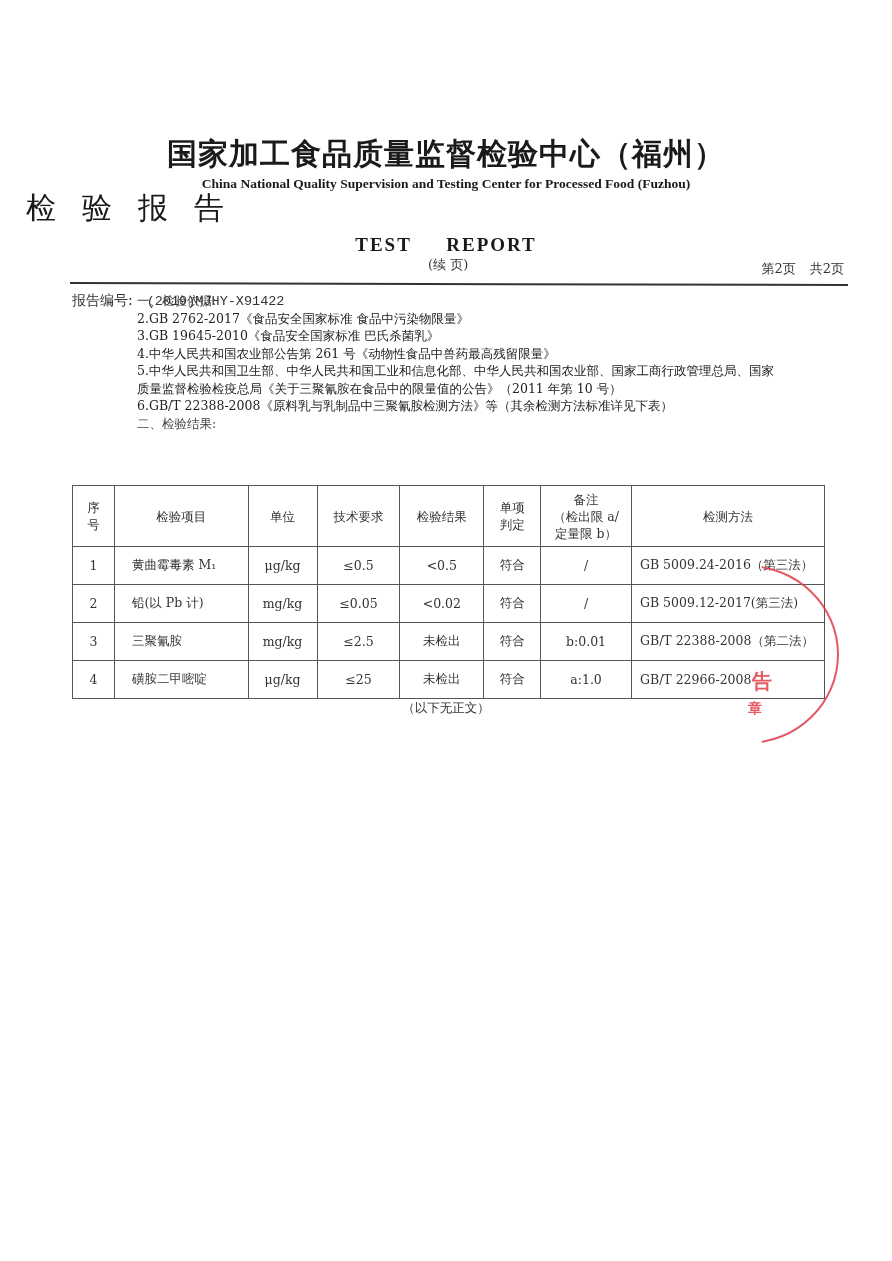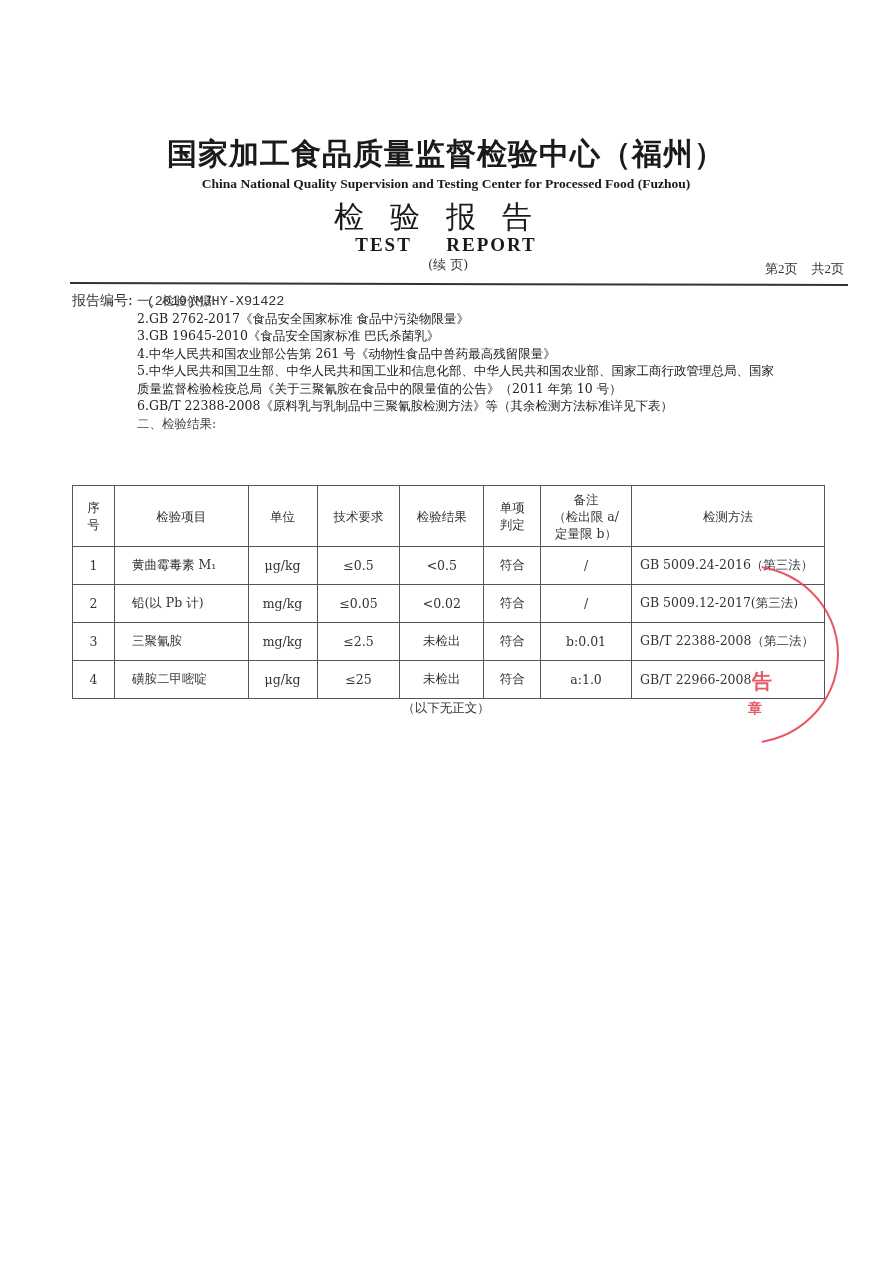--- a/index.html
+++ b/index.html
@@ -13,34 +13,34 @@
       left: 0; width: 892px; top: 134px; text-align: center;
       font-size: 30px; font-weight: bold; letter-spacing: 1px; color: #1a1a1a;
       font-family: "DejaVu Serif", serif;
     }
     .title-en {
       left: 0; width: 892px; top: 176px; text-align: center;
       font-size: 13.5px; font-weight: bold; color: #1a1a1a;
       font-family: Liberation Serif, serif;
     }
     .report-cn {
-      left: 0; width: 892px; top: 197px; text-align: center;
-      font-size: 30px; letter-spacing: 26px; color: #1a1a1a; box-sizing: border-box;
+      left: 0; width: 892px; top: 188px; 
+      font-size: 30px; letter-spacing: 26px; color: #1a1a1a; padding-left: 26px; box-sizing: border-box;
       font-family: "DejaVu Serif", serif;
     }
     .report-en {
       left: 0; width: 892px; top: 234px; text-align: center;
       font-size: 19px; font-weight: bold; letter-spacing: 2px; color: #1a1a1a;
       font-family: "Liberation Serif", serif;
       word-spacing: 28px;
     }
     .report-no { left: 72px; top: 252px; font-size: 14px; color: #333; margin-top: 40px; }
     .report-no .val { margin-left: 14px; font-family: "Liberation Mono", monospace; font-size: 13.5px; }
     .cont { left: 428px; top: 256px; font-size: 13px; color: #333; }
-    .pages { right: 48px; top: 260px; font-size: 13px; color: #333; font-family: Liberation Serif, serif; }
+    .pages { right: 48px; top: 260px; font-size: 13px; color: #333; }
     .pages span + span { margin-left: 14px; }
     .rule { left: 70px; top: 283px; width: 778px; height: 2px; background: #333; transform: rotate(0.15deg); }
 
     .basis { left: 137px; top: 292px; font-size: 12.5px; line-height: 17.5px; color: #222; width: 640px; }
     .basis .line { white-space: nowrap; }
     .basis .wrap { white-space: normal; }
     .basis .heading { color: #444; }
 
     table.results {
       position: absolute; left: 72px; top: 485px; width: 753px;

